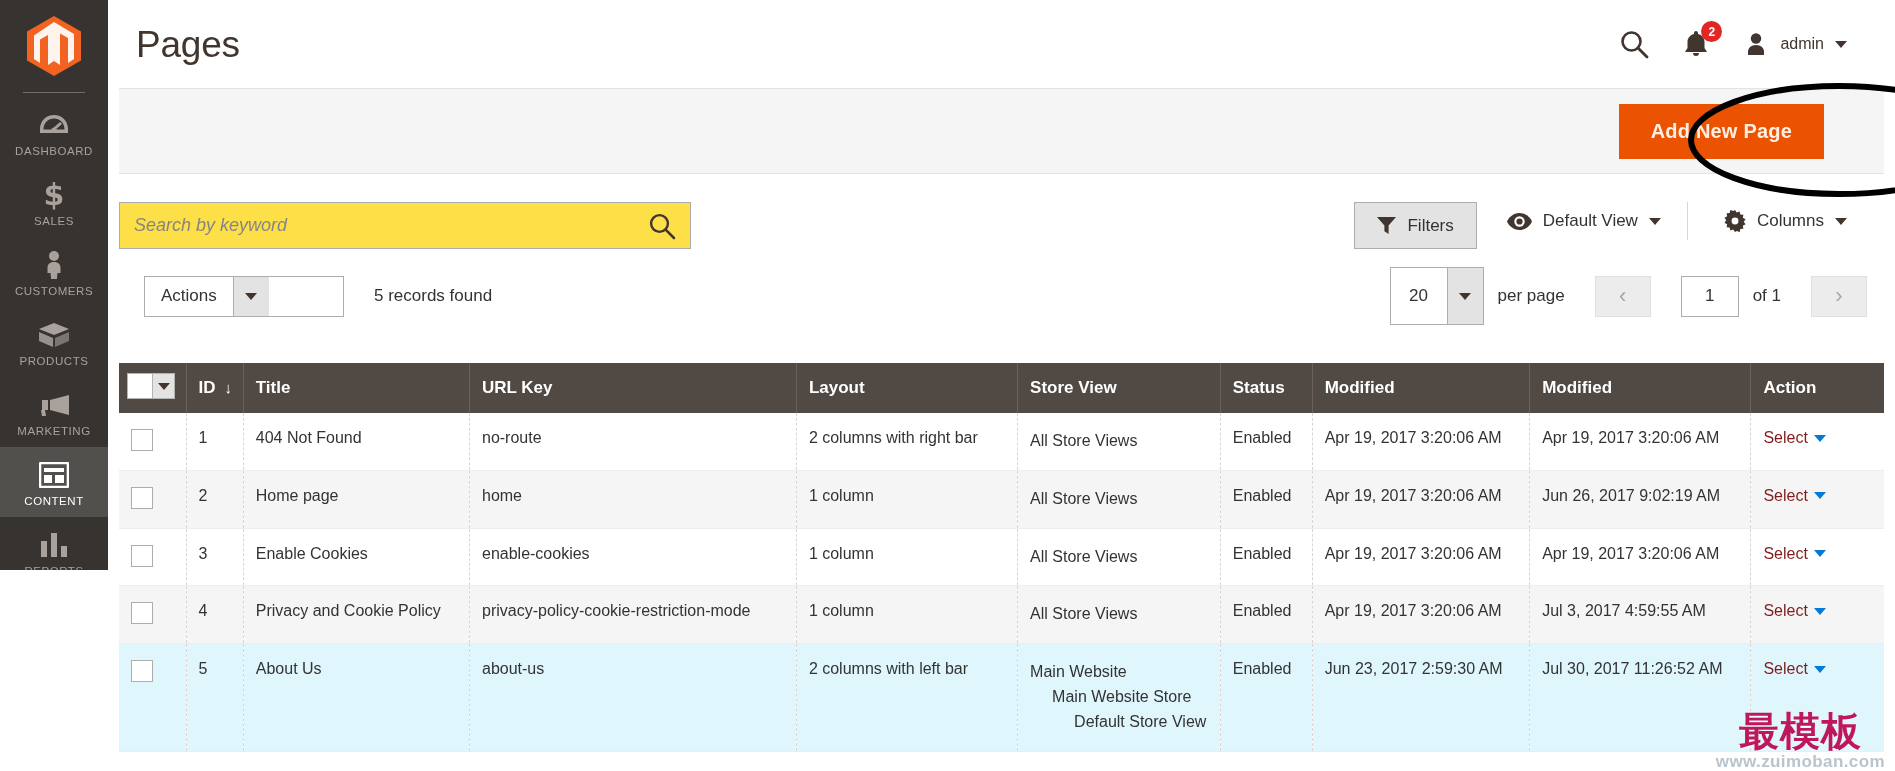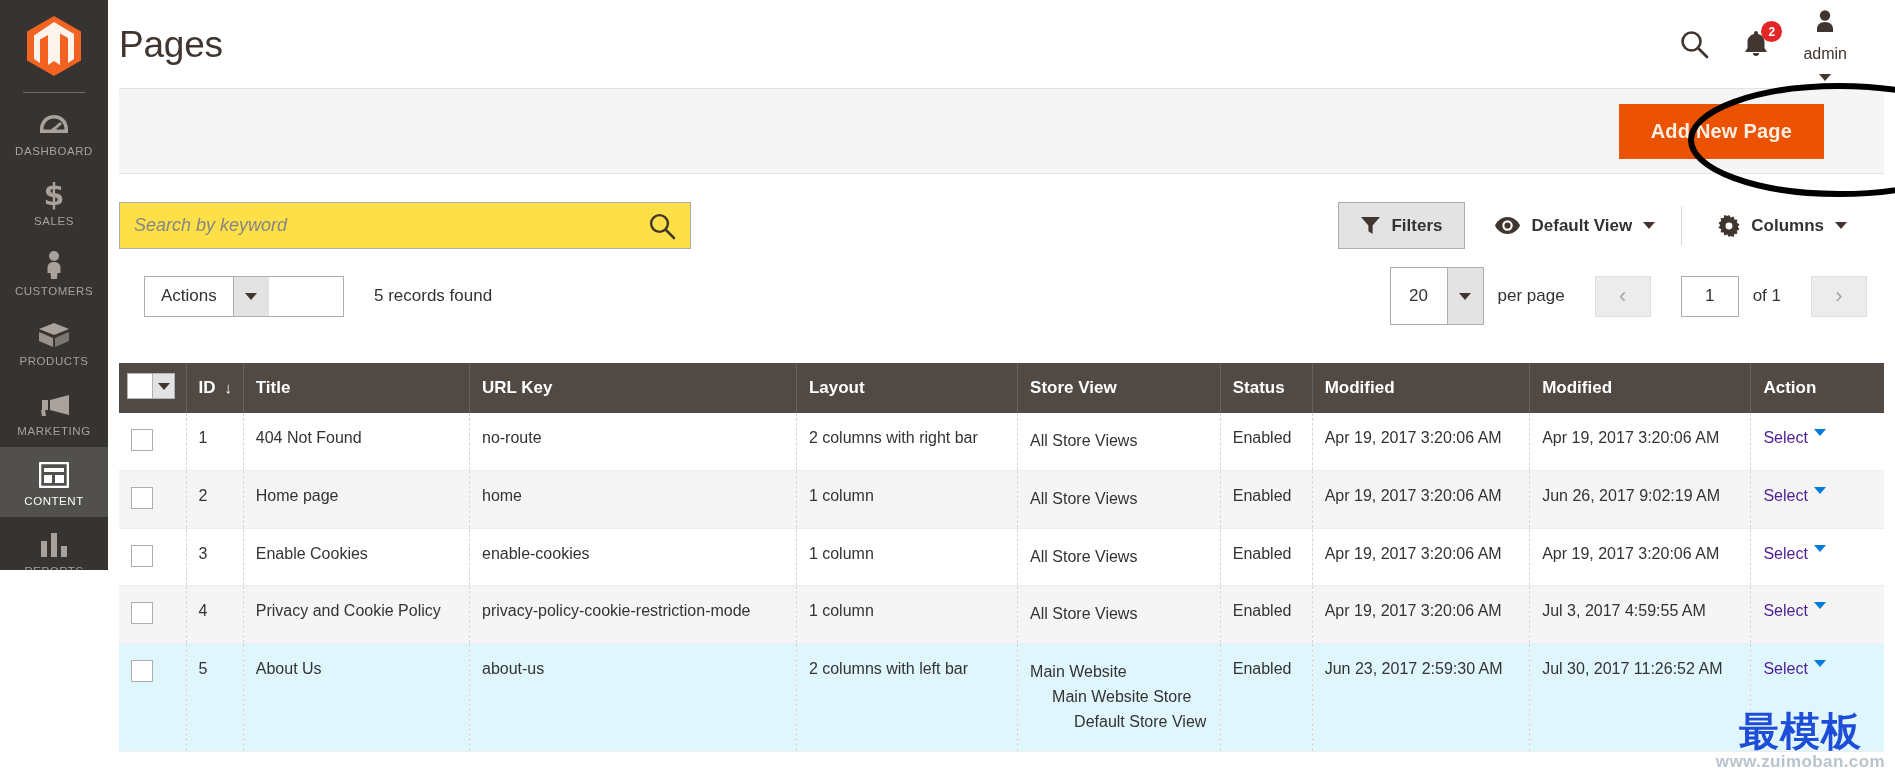--- a/index.html
+++ b/index.html
@@ -67,21 +67,21 @@
     display: flex;
     align-items: center;
     padding: 0 26px 0 0;
     position: relative;
     background: #fff;
   }
   .page-title {
     font-size: 37px;
     color: #41362f;
     font-weight: 400;
-    padding-left: 11px;
+    padding-left: 28px;
     letter-spacing: -0.2px;
     line-height: 1;
   }
   .topbar-right {
     margin-left: auto;
     display: flex;
     align-items: center;
     gap: 34px;
     padding-right: 22px;
   }
@@ -92,21 +92,21 @@
     background: #e22626;
     color: #fff;
     font-size: 12px;
     font-weight: bold;
     min-width: 21px; height: 21px;
     border-radius: 11px;
     display: flex; align-items: center; justify-content: center;
     line-height: 1;
     padding: 0 5px;
   }
-  .admin-wrap { display: flex; align-items: center; gap: 11px; cursor: pointer; flex-direction: column; }
+  .admin-wrap { display: flex; align-items: center; gap: 11px; cursor: pointer; }
   .admin-name { font-size: 16px; color: #41362f; }
   .caret-dark {
     width: 0; height: 0;
     border-left: 6px solid transparent;
     border-right: 6px solid transparent;
     border-top: 7px solid #41362f;
   }
 
   
   .action-band {
@@ -156,24 +156,23 @@
     color: #777;
     background: transparent;
     font-family: "Liberation Sans", sans-serif;
   }
   .search-box input::placeholder { color: #858585; font-style: italic; opacity:1; }
   .search-go { cursor: pointer; display: flex; align-items: center; padding-left:6px; }
 
   .view-controls {
     margin-left: auto;
     display: flex;
-    align-items: center;
+    align-items: flex-start;
     gap: 0;
     padding-top: 0;
-    font-weight: bold;
   }
   .filters-btn {
     display: flex; align-items: center; gap: 11px;
     border: 1px solid #adadad;
     background: #e3e3e3;
     height: 47px;
     padding: 0 22px;
     cursor: pointer;
     font-size: 17px;
     color: #333;
@@ -301,24 +300,24 @@
     border: 1px solid #adadad;
     background: #fff;
     display: inline-block;
     cursor: pointer;
     vertical-align: middle;
   }
   .sv-lines { line-height: 1.55; }
   .sv-l2 { padding-left: 22px; }
   .sv-l3 { padding-left: 44px; }
   .select-link {
-    color: #4c1d95;
+    color: #7f1d1d;
     cursor: pointer;
     display: inline-flex;
-    align-items: flex-start;
+    align-items: center;
     gap: 6px;
   }
   .caret-blue {
     width: 0; height: 0;
     border-left: 6px solid transparent;
     border-right: 6px solid transparent;
     border-top: 7px solid #007bdb;
   }
 
   
@@ -334,21 +333,21 @@
     position: absolute;
     right: 10px; bottom: 1px;
     text-align: center;
     z-index: 30;
     pointer-events: none;
     line-height: 1;
   }
   .wm-cn {
     font-size: 40px;
     font-weight: bold;
-    color: #1d4ed8;
+    color: #be185d;
     font-family: "DejaVu Sans", sans-serif;
     letter-spacing: 1px;
     text-shadow: 0 1px 0 rgba(255,255,255,0.7);
   }
   .wm-url {
     font-size: 17px;
     font-weight: bold;
     color: #b9c4cc;
     letter-spacing: 0.4px;
     margin-top: 2px;

